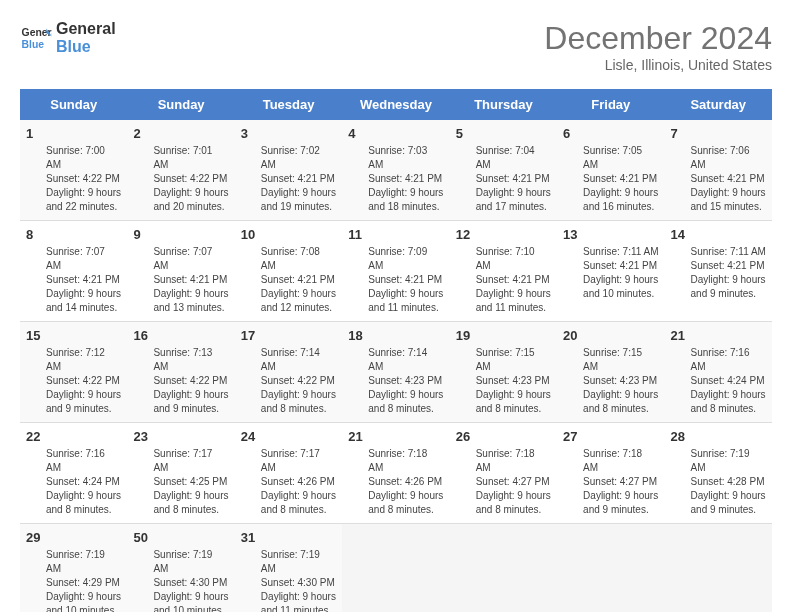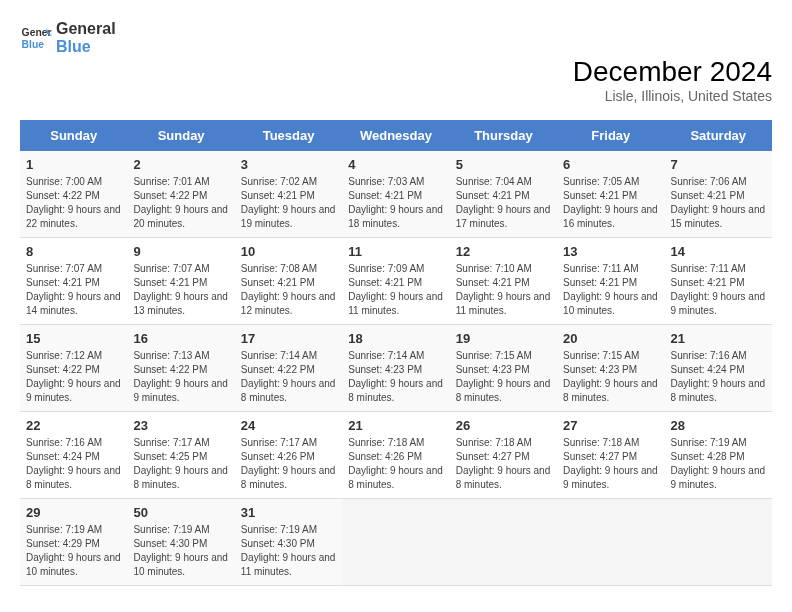--- a/index.html
+++ b/index.html
@@ -22,24 +22,23 @@
       gap: 4px;
     }
     .logo-icon {
       width: 32px;
       height: 32px;
     }
     .title-area {
       text-align: right;
     }
     .month-title {
-      font-size: 28px;
+      font-size: 32px;
       font-weight: 300;
-      color: #000000;
-      margin-top: 36px;
+      color: #737373;
     }
     .location {
       font-size: 14px;
       color: #666;
     }
     table {
       width: 100%;
       border-collapse: collapse;
       font-size: 11px;
     }
@@ -69,20 +68,21 @@
       font-size: 13px;
       font-weight: bold;
       color: #333;
       display: block;
       margin-bottom: 3px;
     }
     .day-info {
       font-size: 10px;
       color: #444;
       line-height: 1.4;
+      margin-left: 20px;
     }
     .empty-cell {
       background: #f5f5f5;
     }
   </style>
 </head>
 <body>
 
 <div class="header-area">
   <div class="logo">

